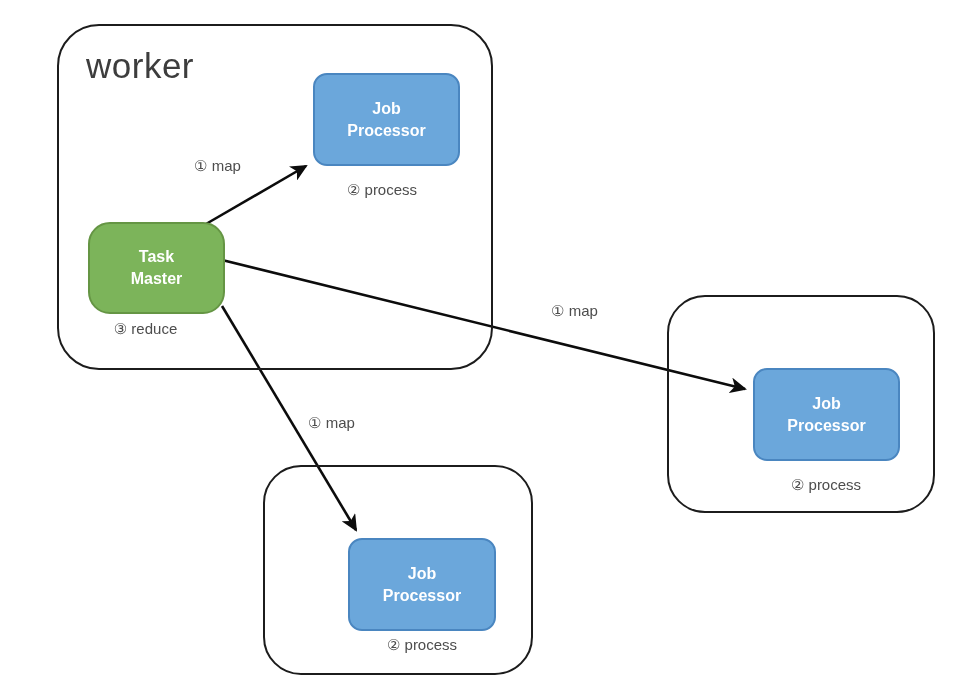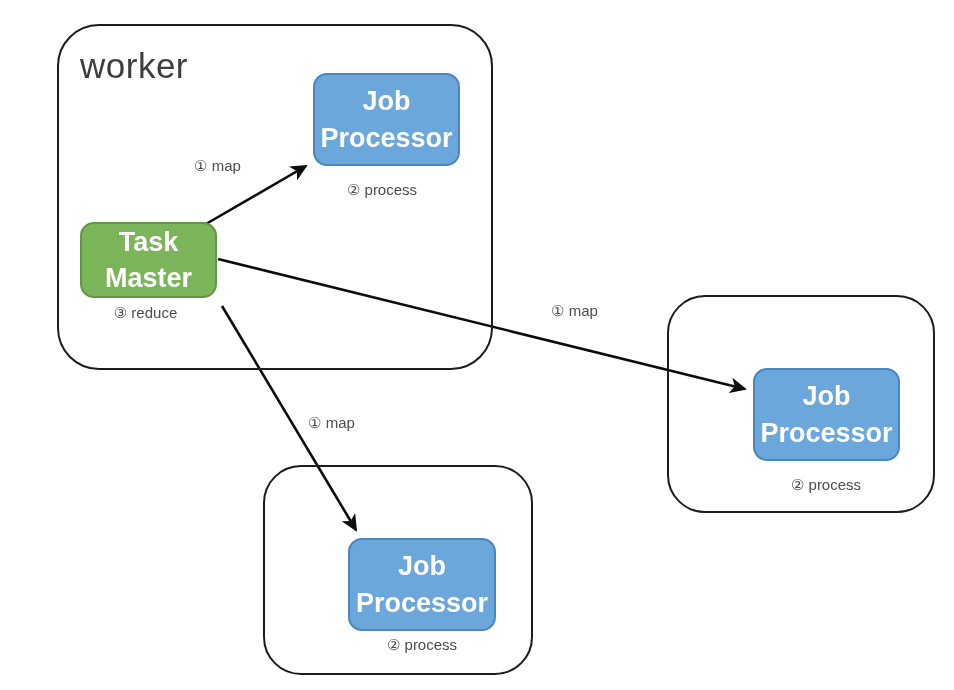--- a/index.html
+++ b/index.html
@@ -26,62 +26,62 @@
     border: 2.5px solid #1c1c1c;
     border-radius: 42px;
     background: transparent;
   }
   .container-worker  { left: 57px;  top: 24px;  width: 436px; height: 346px; }
   .container-right   { left: 667px; top: 295px; width: 268px; height: 218px; border-radius: 38px; }
   .container-bottom  { left: 263px; top: 465px; width: 270px; height: 210px; border-radius: 38px; }
 
   .worker-title {
     position: absolute;
-    left: 80px; top: 46px;
+    left: 86px; top: 46px;
     font-size: 35px;
     color: #3d3d3d;
     letter-spacing: 0.5px;
   }
 
   .node {
     position: absolute;
     border-radius: 14px;
     display: flex;
     align-items: center;
     justify-content: center;
     text-align: center;
     color: #ffffff;
-    font-size: 27px;
+    font-size: 16px;
     font-weight: 700;
     line-height: 1.35;
     white-space: pre-line;
   }
   .node-green {
     background: #7cb45a;
     border: 2px solid #659544;
   }
   .node-blue {
     background: #6ba7db;
     border: 2px solid #4a86c0;
   }
-  .node-task-master { left: 80px;  top: 222px; width: 137px; height: 76px; }
+  .node-task-master { left: 88px;  top: 222px; width: 137px; height: 92px; border-radius: 22px; }
   .node-jp-top      { left: 313px; top: 73px;  width: 147px; height: 93px; }
   .node-jp-right    { left: 753px; top: 368px; width: 147px; height: 93px; }
   .node-jp-bottom   { left: 348px; top: 538px; width: 148px; height: 93px; }
 
   .anno {
     position: absolute;
     font-size: 15px;
     color: #4d4d4d;
     text-align: center;
     white-space: nowrap;
   }
   .anno-map-top     { left: 170px; top: 157px; width: 95px; }
   .anno-process-top { left: 318px; top: 181px; width: 128px; }
-  .anno-reduce      { left: 88px;  top: 304px; width: 115px; }
+  .anno-reduce      { left: 88px;  top: 320px; width: 115px; }
   .anno-map-right   { left: 527px; top: 302px; width: 95px; }
   .anno-map-bottom  { left: 284px; top: 414px; width: 95px; }
   .anno-process-right  { left: 760px; top: 476px; width: 132px; }
   .anno-process-bottom { left: 356px; top: 636px; width: 132px; }
 </style>
 </head>
 <body>
 
 <div class="canvas">
 

